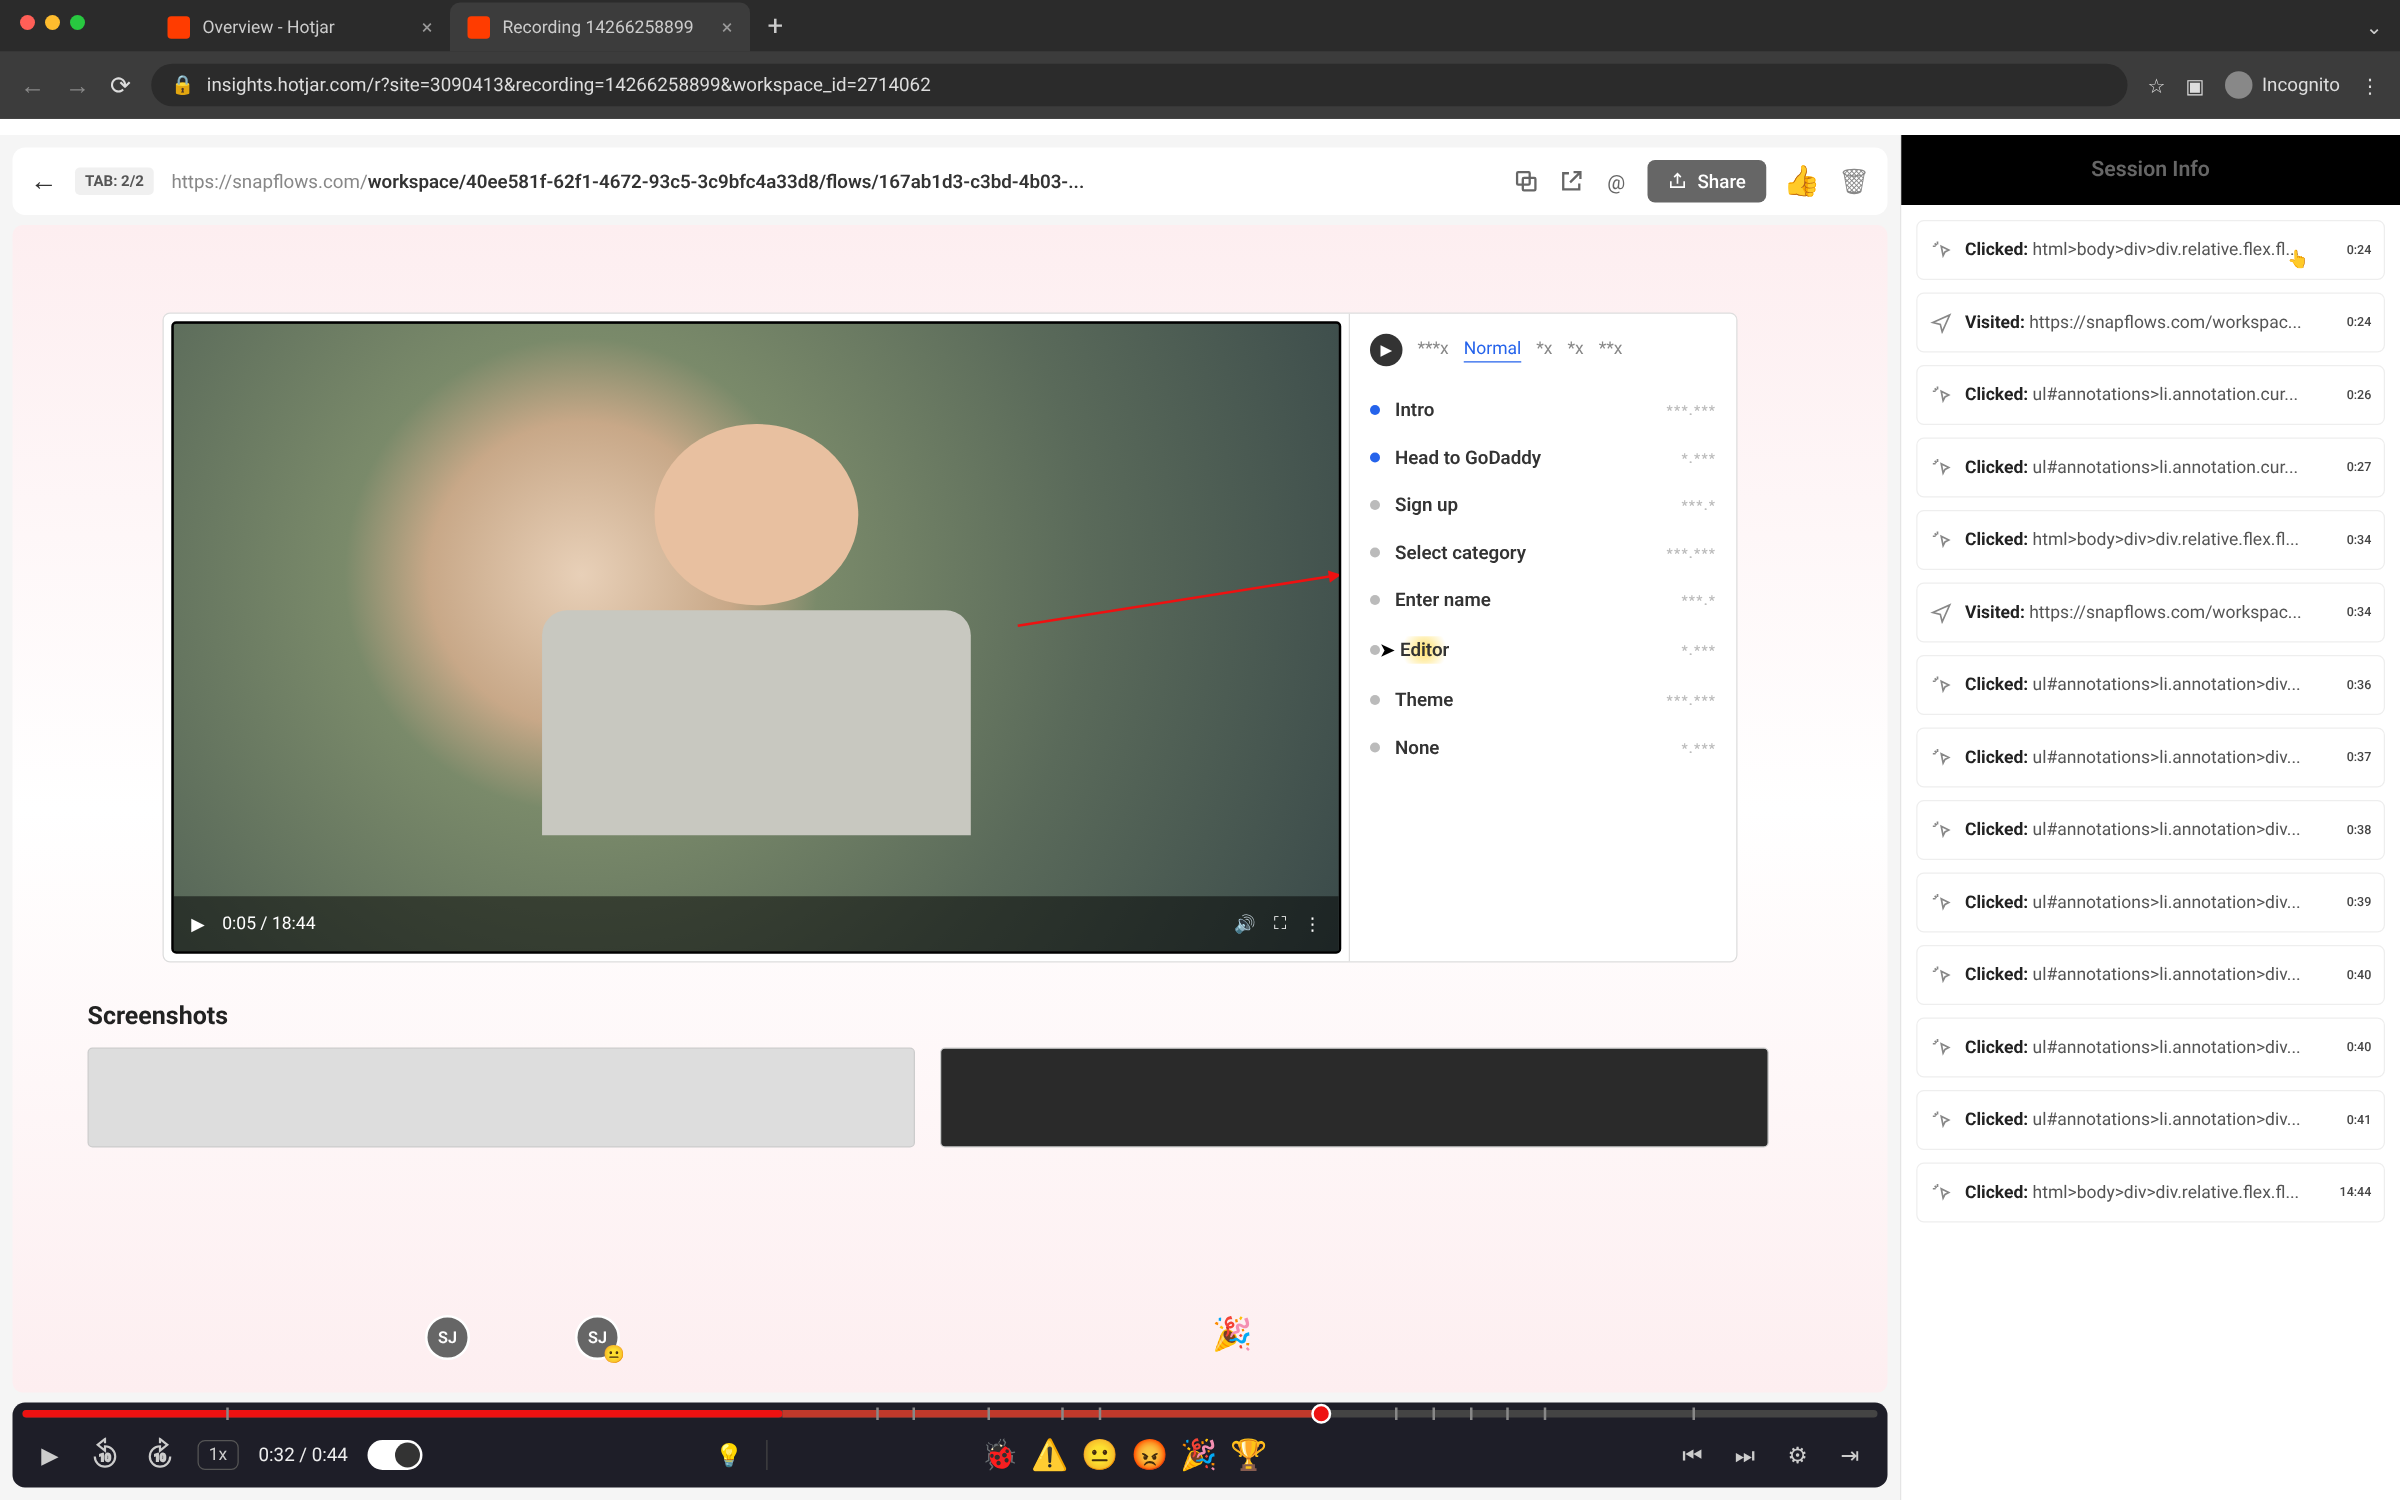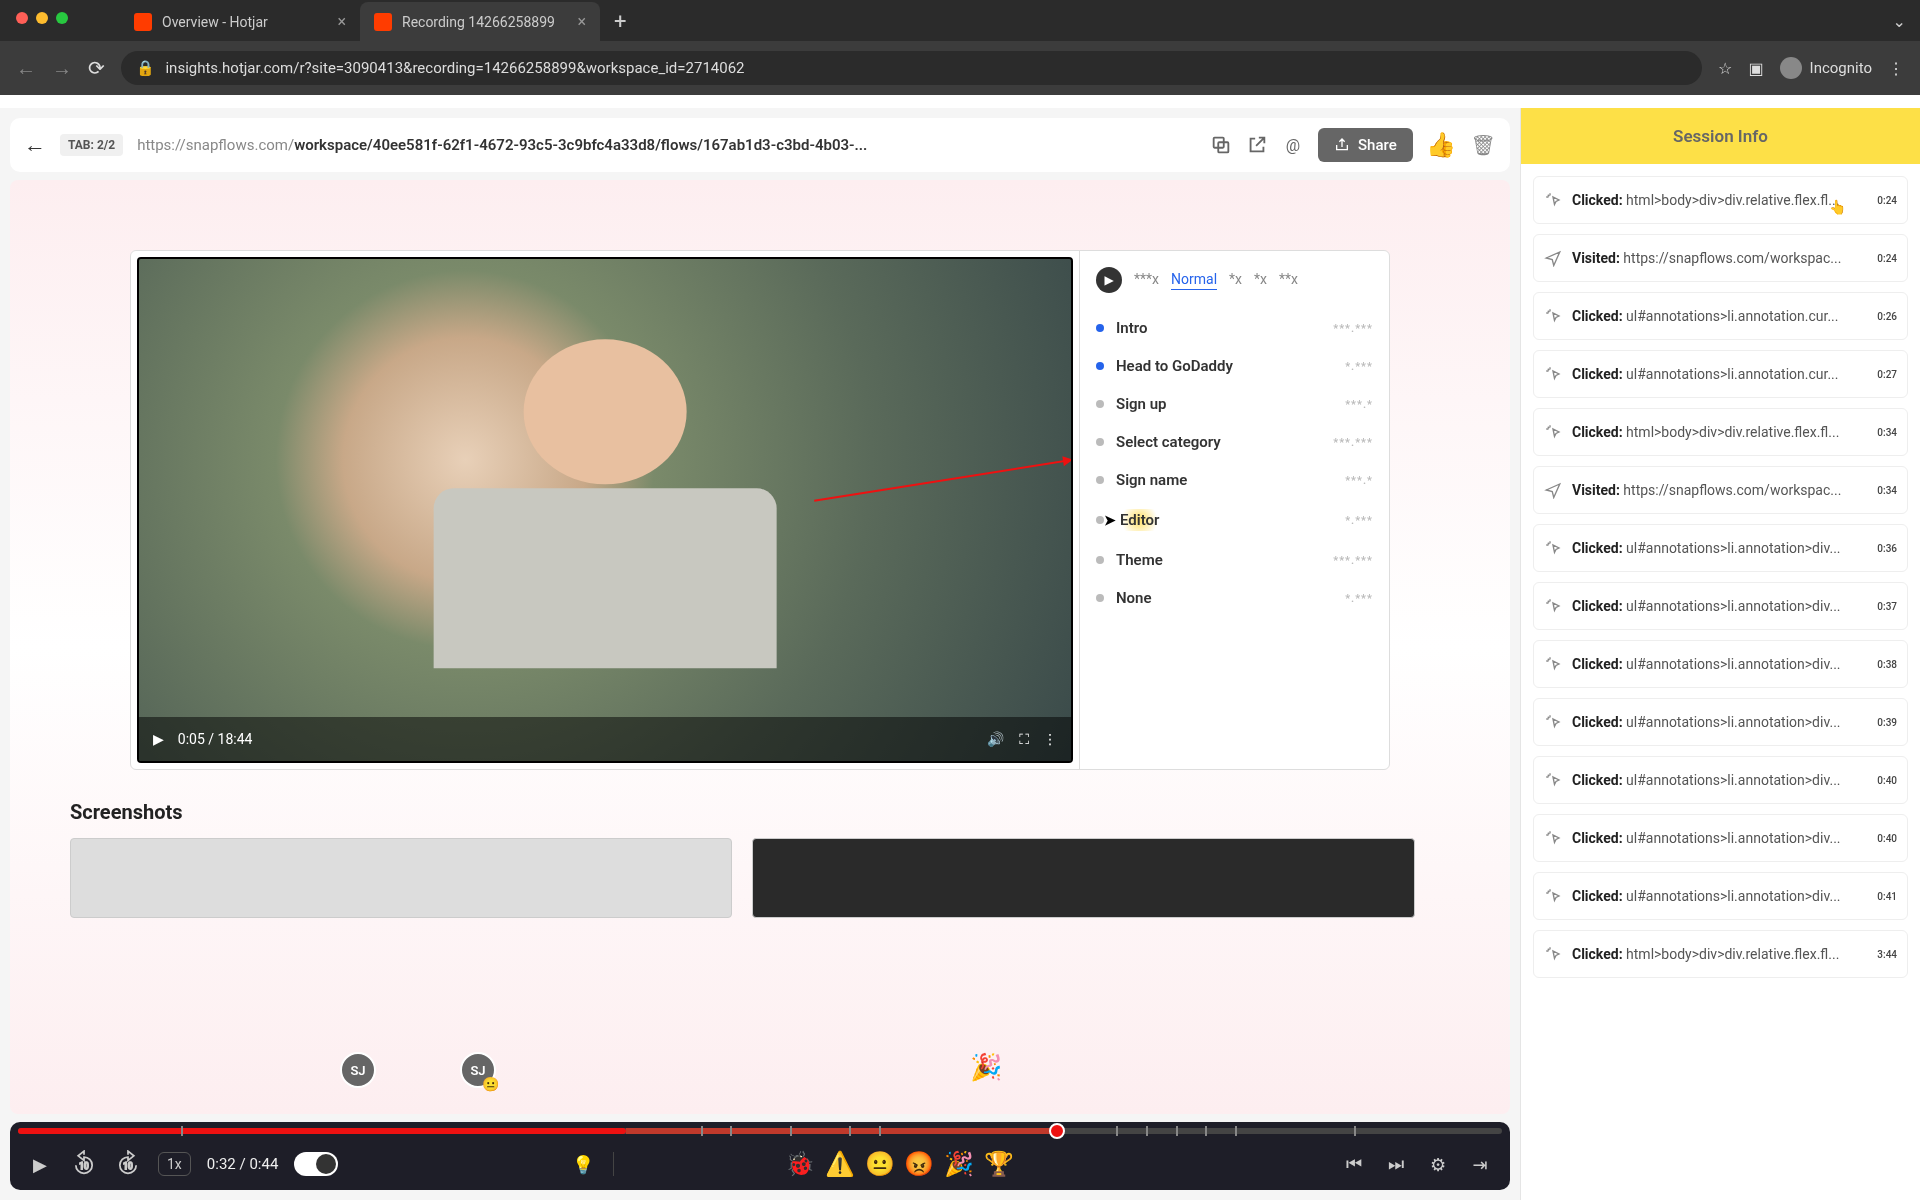--- a/index.html
+++ b/index.html
@@ -92,21 +92,21 @@
 .toggle{ width:44px;height:24px;background:#fff;border-radius:12px;position:relative;}
 .toggle::after{content:'';position:absolute;right:2px;top:2px;width:20px;height:20px;background:#333;border-radius:50%;}
 .emoji-row{display:flex;gap:10px;font-size:24px;margin:0 auto;}
 .pb-sep{width:1px;height:24px;background:#444;}
 .pb-right{margin-left:auto;display:flex;gap:14px;}
 
 
 .rp-tabs{display:flex;}
 .rp-tab{flex:1;text-align:center;padding:18px 0;font-size:17px;font-weight:600;color:#666;cursor:pointer;}
 .rp-tab.active{ background:#fff; color:#222; border-bottom:2px solid #222;}
-.rp-tab.inactive{ background:#fde047;}
+.rp-tab.inactive{ background:#000000;}
 .actions-list{ flex:1; overflow-y:auto; padding:12px;}
 .action-item{ display:flex; align-items:center; gap:10px; padding:14px 10px; border:1px solid #eee; border-radius:6px; margin-bottom:10px; font-size:14px;}
 .ai-icon{ width:18px;height:18px;flex-shrink:0;color:#888;display:flex;align-items:center;justify-content:center;}
 .ai-text{ flex:1; white-space:nowrap;overflow:hidden;text-overflow:ellipsis; color:#555;}
 .ai-text b{color:#222;font-weight:700;}
 .ai-time{ color:#444; font-size:10px; font-weight:500;}
 
 svg { width: 100%; height: 100%; }
 </style>
 </head>
@@ -230,21 +230,21 @@
                 <span>Sign up</span>
                 <span class="sp-wave">***.*</span>
               </div>
               <div class="sp-row">
                 <div class="sp-dot"></div>
                 <span>Select category</span>
                 <span class="sp-wave">***.***</span>
               </div>
               <div class="sp-row">
                 <div class="sp-dot"></div>
-                <span>Sign name</span>
+                <span>Enter name</span>
                 <span class="sp-wave">***.*</span>
               </div>
               <div class="sp-row">
                 <div class="sp-dot"></div>
                 <span class="highlight">Editor</span>
                 <span style="position: absolute; margin-left: 8px; color: rgb(0, 0, 0); font-size: 14px;">➤</span>
                 <span class="sp-wave">*.***</span>
               </div>
               <div class="sp-row">
                 <div class="sp-dot"></div>
@@ -454,17 +454,17 @@
           <div class="ai-text"><b>Clicked:</b> ul#annotations&gt;li.annotation&gt;div...</div>
           <div class="ai-time">0:41</div>
         </div>
         <div class="action-item">
           <div class="ai-icon">
             <svg viewBox="0 0 24 24" fill="none" stroke="currentColor" stroke-width="1.8">
               <path d="M8 3v3M3 8h3M5 5l2 2M12 8l2 10 2-4 4-2z"></path>
             </svg>
           </div>
           <div class="ai-text"><b>Clicked:</b> html&gt;body&gt;div&gt;div.relative.flex.fl...</div>
-          <div class="ai-time">3:44</div>
+          <div class="ai-time">14:44</div>
         </div>
       </div>
   </div>
 </div>
 
 </body></html>

